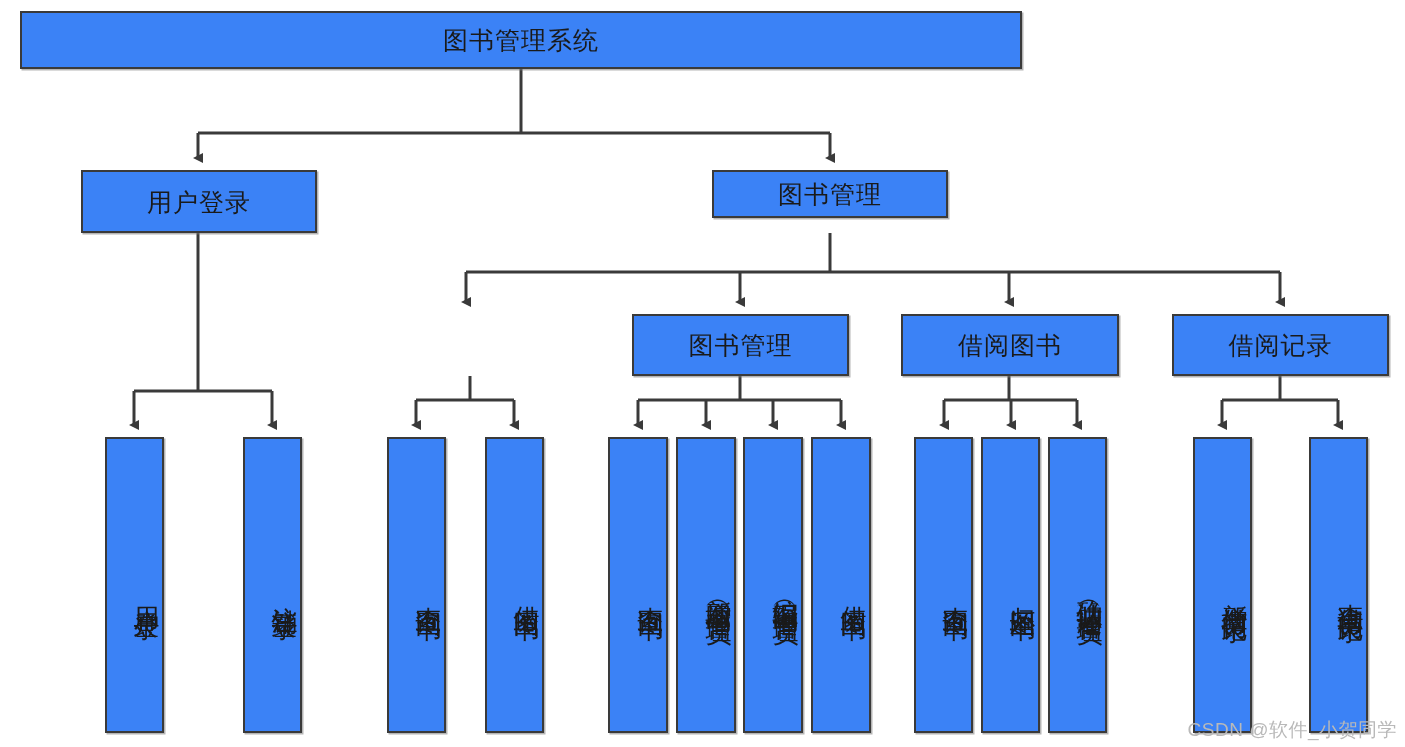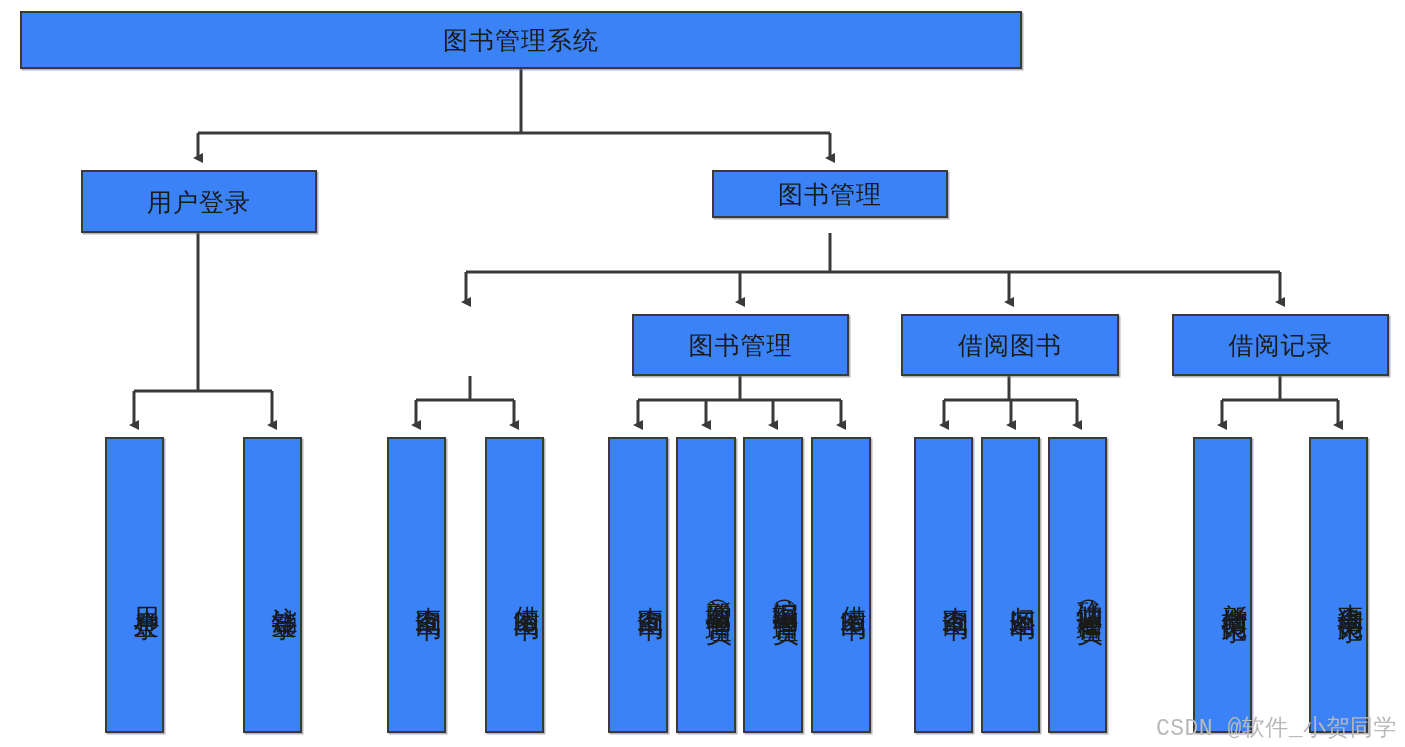--- a/index.html
+++ b/index.html
@@ -57,25 +57,24 @@
     left: 0;
     top: 0;
     width: 1405px;
     height: 747px;
     pointer-events: none;
   }
   .watermark {
     position: absolute;
     right: 8px;
     bottom: 4px;
-    font-size: 23px;
+    font-size: 19px;
     color: #b9b9b9;
     letter-spacing: 0.5px;
     white-space: nowrap;
-    font-family: Liberation Mono, monospace;
   }
 </style>
 </head>
 <body>
 
 <div id="canvas">
 
   <svg class="edges" viewBox="0 0 1405 747" xmlns="http://www.w3.org/2000/svg">
     <defs>
       <marker id="arrow" markerWidth="10" markerHeight="10" refX="5" refY="5" orient="auto" markerUnits="userSpaceOnUse">

